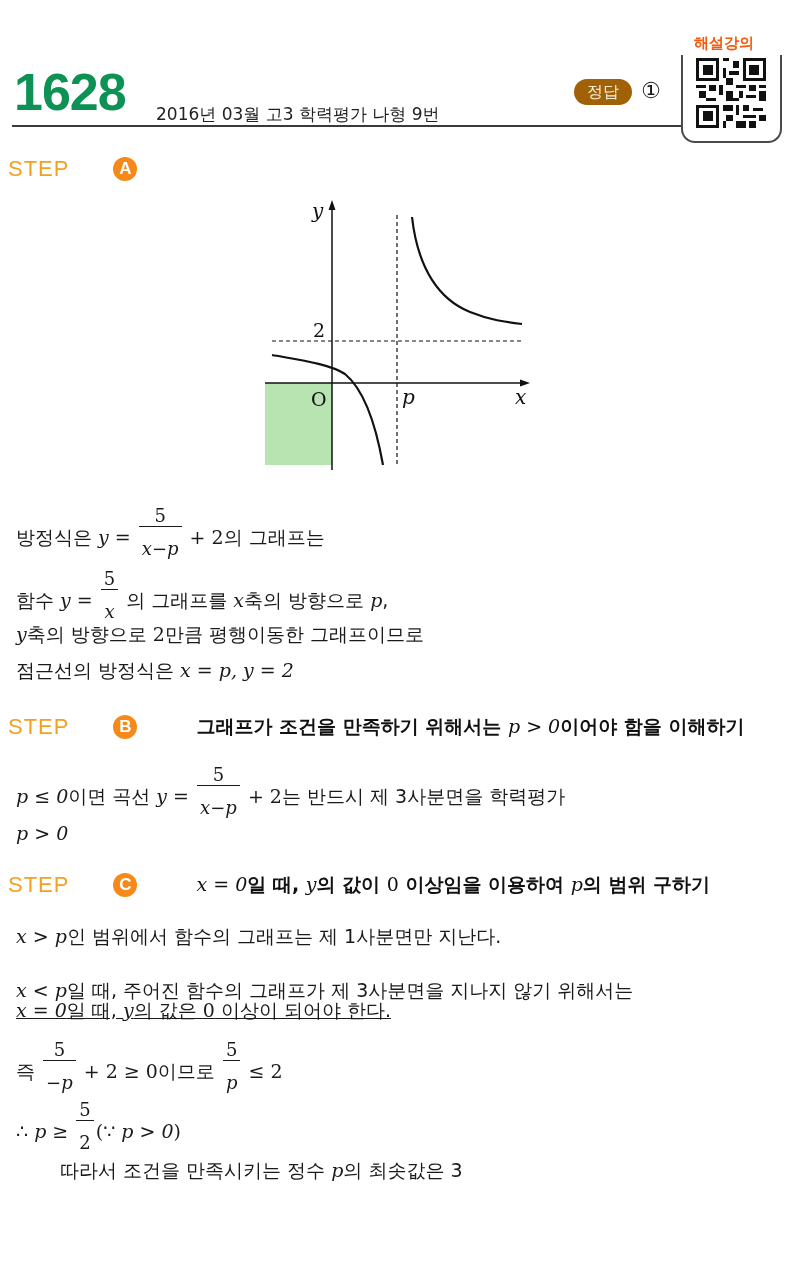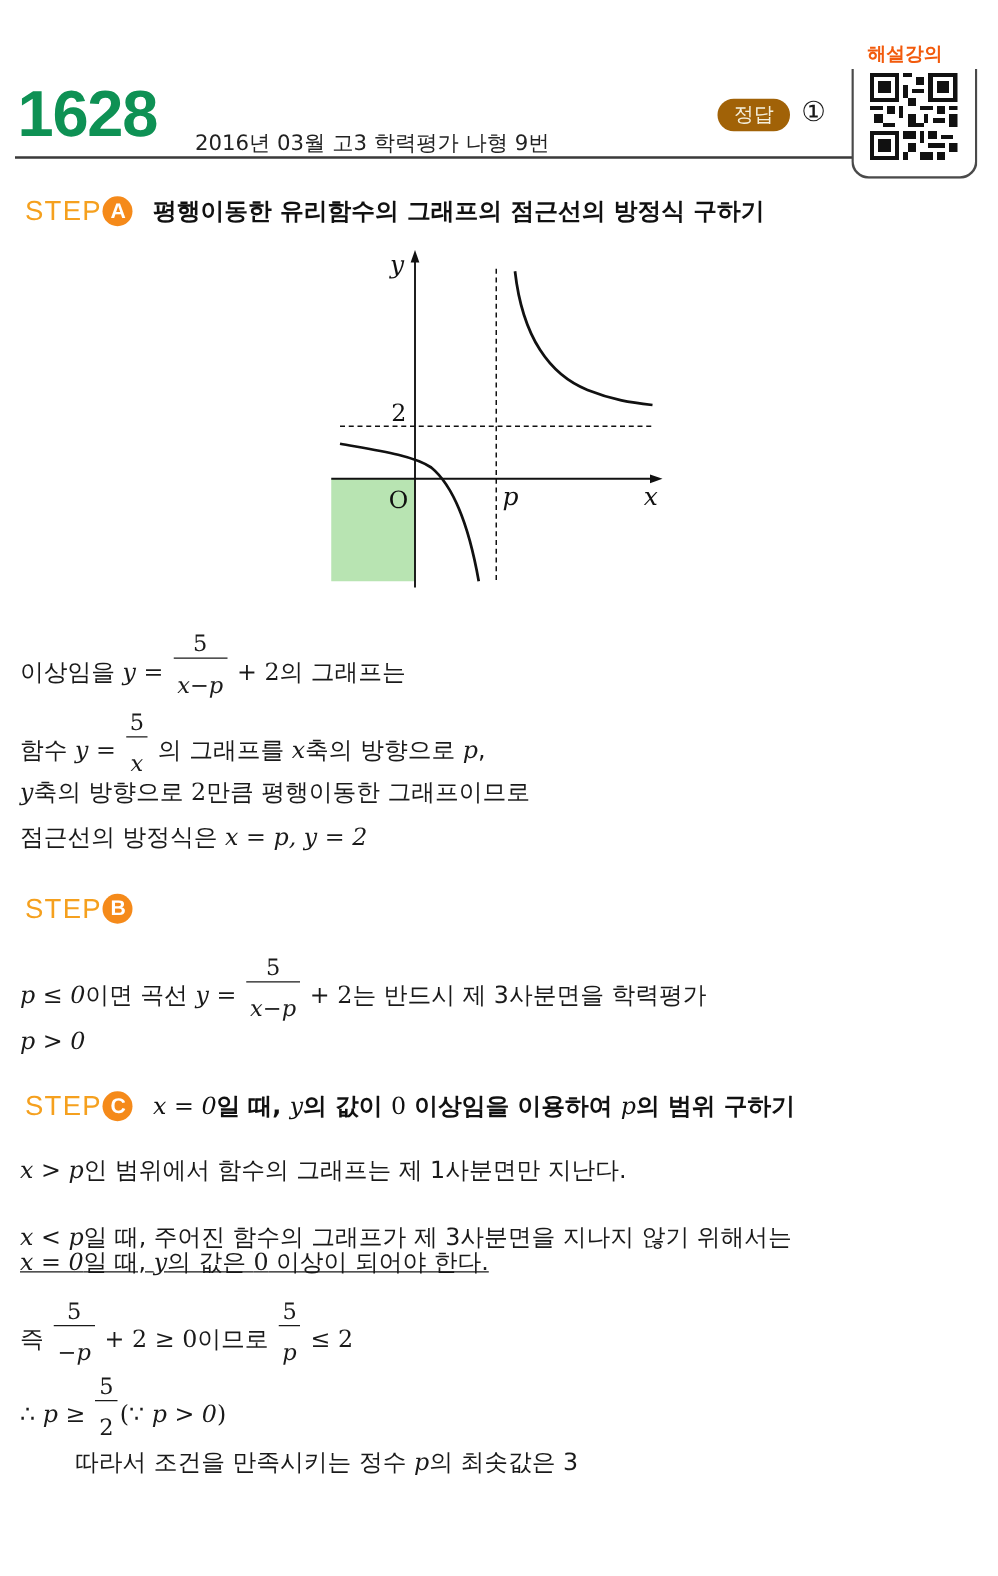--- a/index.html
+++ b/index.html
@@ -10,21 +10,21 @@
               font-size:52px; color:#0e9154; letter-spacing:-1px; line-height:60px; }
   .prob-src { left:156px; top:80px; font-size:17px; color:#222; white-space:nowrap;margin-top:23px; }
   .header-rule { left:12px; top:125px; width:672px; height:2px; background:#3a3a3a; }
   .answer-badge { left:574px; top:79px; width:58px; height:26px; border-radius:13px;
                   background:#a16207; color:#f4efdc; font-size:16px; text-align:center; line-height:26px; }
   .answer-val { left:641px; top:78px; font-size:22px; font-family:"DejaVu Sans", sans-serif; }
   .qr-title { left:694px; top:34px; font-size:15px; font-weight:bold; color:#f25a0c; }
   .qr-box { left:681px; top:55px; width:97px; height:86px; border:2px solid #4a4a4a; border-top:none;
             border-radius:0 0 14px 14px; background:#fff; }
   .qr-box svg { position:absolute; left:13px; top:3px; }
-  .step { left:20px; font-family:"Liberation Sans", sans-serif; white-space:nowrap; display:flex; align-items:center; }
+  .step { left:8px; font-family:"Liberation Sans", sans-serif; white-space:nowrap; display:flex; align-items:center;gap:43px; }
   .step-label { font-size:22px; color:#f5a01e; letter-spacing:1px; }
   .step-circle { display:inline-block; width:24px; height:24px; border-radius:50%; background:#f58a1a;
                  color:#fff; font-weight:bold; font-size:17px; text-align:center; line-height:24px; margin-left:1px; }
   .step-title { font-size:19px; font-weight:bold; color:#111; margin-left:16px; font-family:"DejaVu Sans", sans-serif; }
   .line { left:16px; font-size:19px; white-space:nowrap; line-height:28px; }
   .m { font-family:"DejaVu Serif", serif; font-style:italic; }
   .n { font-family:"DejaVu Serif", serif; }
   .frac { display:inline-flex; flex-direction:column; align-items:center; vertical-align:middle;
           font-family:"DejaVu Serif", serif; font-size:18px; line-height:20px; margin:0 2px; }
   .frac .num { padding:0 3px; }
@@ -82,62 +82,62 @@
         <rect x="8" y="19" width="1" height="2"></rect>
         <rect x="12" y="19" width="3" height="2"></rect>
       <rect x="16" y="19" width="2" height="2"></rect>
     </g>
   </svg>
 </div>
 
 <div class="abs step" style="top:156px;">
   <span class="step-label">STEP</span>
   <span class="step-circle">A</span>
-  <span class="step-title">평행이동한 유리함수의 그래프의 점근선의 방정식 구하기</span>
 </div>
 
 <svg class="abs graph" width="290" height="290" viewBox="250 190 290 290">
   <rect x="265" y="383" width="67" height="82" fill="#b8e4b2"></rect>
   <line x1="332" y1="470" x2="332" y2="206" stroke="#111" stroke-width="1.5"></line>
   <polygon points="332,200 328.5,210 335.5,210" fill="#111"></polygon>
   <line x1="265" y1="383" x2="524" y2="383" stroke="#111" stroke-width="1.5"></line>
   <polygon points="530,383 520,379.5 520,386.5" fill="#111"></polygon>
   <line x1="397" y1="215" x2="397" y2="467" stroke="#111" stroke-width="1.2" stroke-dasharray="4,3"></line>
   <line x1="272" y1="341" x2="523" y2="341" stroke="#111" stroke-width="1.2" stroke-dasharray="4,3"></line>
   <path d="M412,217 C418,270 440,300 470,312 C490,320 505,322 522,324" fill="none" stroke="#111" stroke-width="2.2"></path>
   <path d="M272,355 C300,360 330,364 345,374 C362,388 375,420 383,465" fill="none" stroke="#111" stroke-width="2.2"></path>
   <text x="312" y="218" font-family="DejaVu Serif, serif" font-style="italic" font-size="20" fill="#111">y</text>
   <text x="313" y="337" font-family="DejaVu Serif, serif" font-size="19" fill="#111">2</text>
   <text x="311" y="406" font-family="DejaVu Serif, serif" font-size="19" fill="#111">O</text>
   <text x="402" y="404" font-family="DejaVu Serif, serif" font-style="italic" font-size="20" fill="#111">p</text>
   <text x="515" y="404" font-family="DejaVu Serif, serif" font-style="italic" font-size="20" fill="#111">x</text>
 </svg>
 
 <div class="abs line" style="top:506px;">
-  <span>이상임을 </span><span class="m">y</span><span class="n"> = </span><span class="frac">
+  <span>방정식은 </span><span class="m">y</span><span class="n"> = </span><span class="frac">
       <span class="num">5</span>
       <span class="den">x−p</span>
     </span><span class="n"> + 2</span><span>의 그래프는</span>
 </div>
 <div class="abs line" style="top:569px;">
   <span>함수 </span><span class="m">y</span><span class="n"> = </span><span class="frac">
       <span class="num">5</span>
       <span class="den">x</span>
     </span><span> 의 그래프를 </span><span class="m">x</span><span>축의 방향으로 </span><span class="m">p</span><span>,</span>
 </div>
 <div class="abs line" style="top:620px;">
   <span class="m">y</span><span>축의 방향으로 </span><span class="n">2</span><span>만큼 평행이동한 그래프이므로</span>
 </div>
 <div class="abs line" style="top:656px;">
   <span>점근선의 방정식은 </span><span class="m">x = p,  y = 2</span>
 </div>
 
 <div class="abs step" style="top:714px;">
   <span class="step-label">STEP</span>
   <span class="step-circle">B</span>
+  <span class="step-title"><span>그래프가 조건을 만족하기 위해서는 </span><span class="m" style="font-weight:normal;">p &gt; 0</span><span>이어야 함을 이해하기</span></span>
 </div>
 <div class="abs line" style="top:765px;">
   <span class="m">p ≤ 0</span><span>이면 곡선 </span><span class="m">y</span><span class="n"> = </span><span class="frac">
       <span class="num">5</span>
       <span class="den">x−p</span>
     </span><span class="n"> + 2</span><span>는 반드시 제 3사분면을 학력평가</span>
 </div>
 <div class="abs line" style="top:819px;">
   <span class="m">p &gt; 0</span>
 </div>

